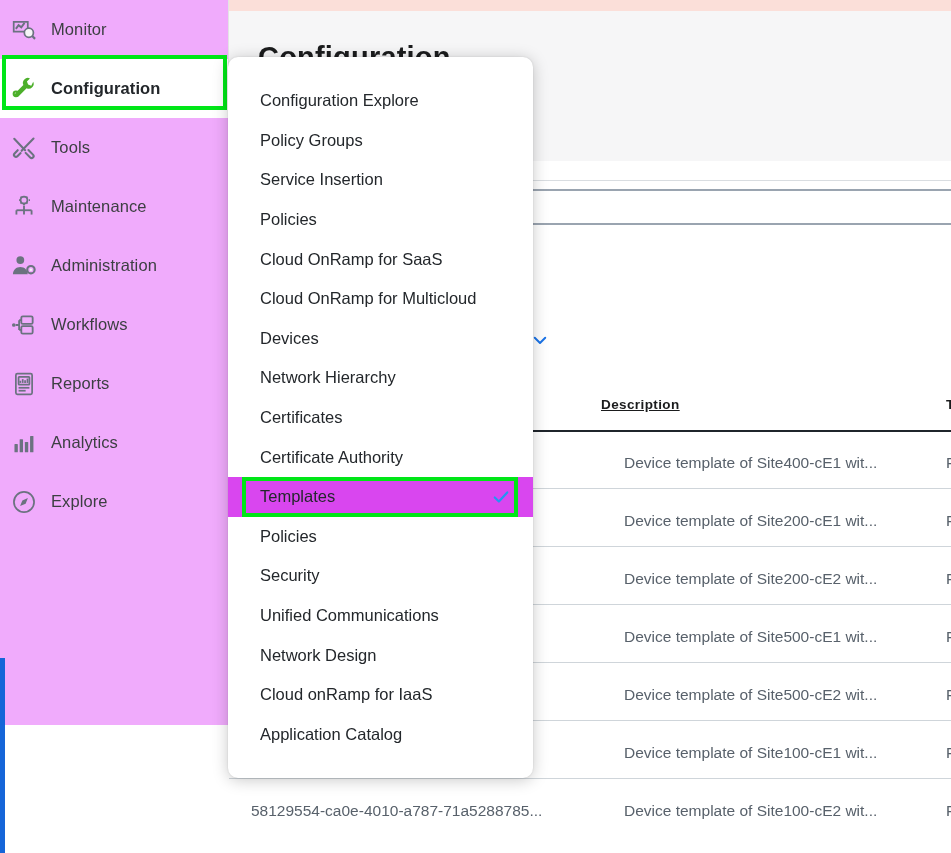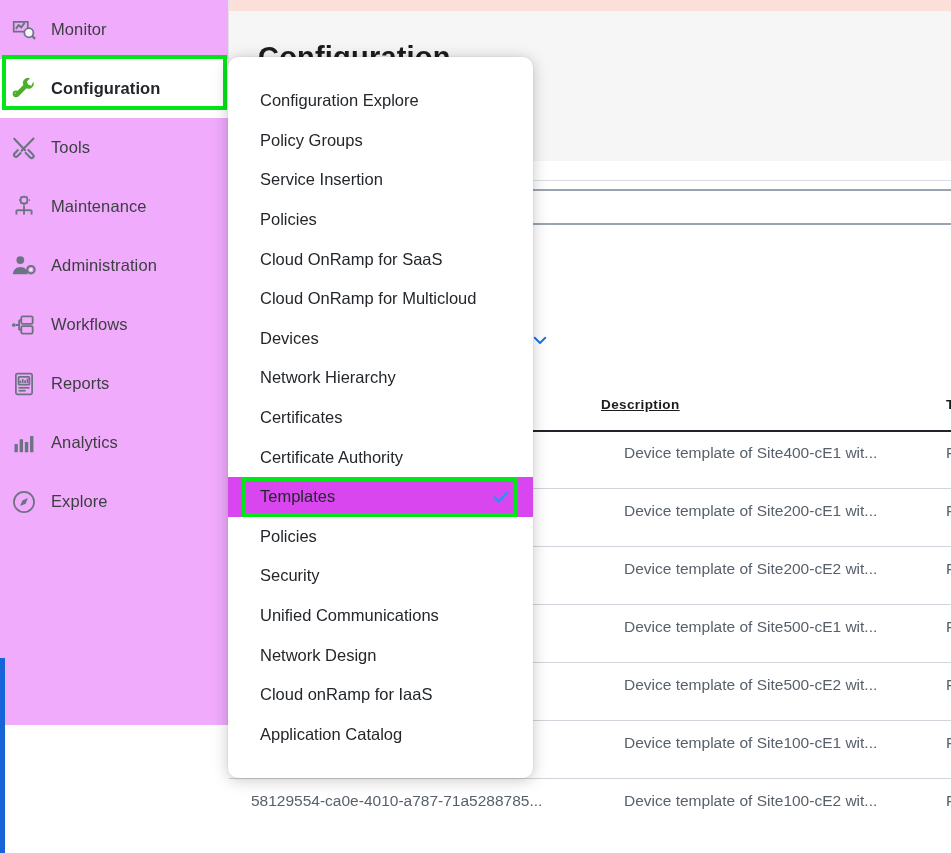--- a/index.html
+++ b/index.html
@@ -113,21 +113,21 @@
   .thead-rule{
     position:absolute;left:0;top:44px;width:722px;height:0;
     border-top:2px solid #1f252b;
   }
   .trow{
     position:relative;height:57px;
     border-bottom:1px solid #cfd5da;
   }
   .trow:last-child{border-bottom:none;}
   .cell{
-    position:absolute;top:13px;
+    position:absolute;top:23px;
     white-space:nowrap;
     color:#58616b;
     font-size:15.5px;
   }
   .cell.c-id{left:22px;}
   .cell.c-desc{left:395px;}
   .cell.c-type{left:717px;}
 
   
   .dropdown{

